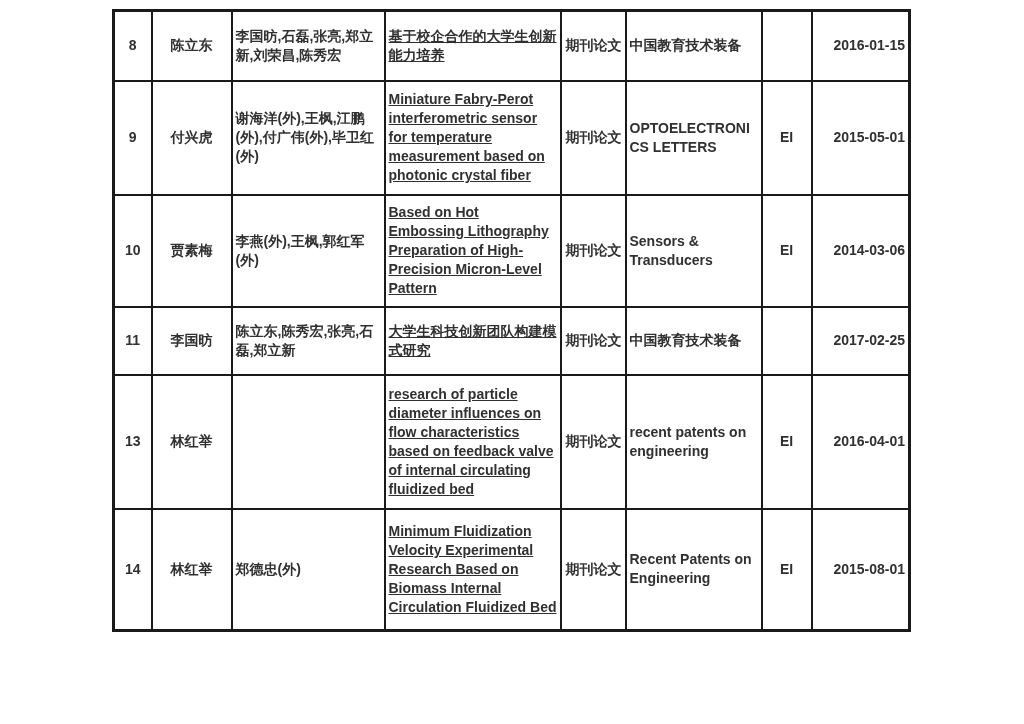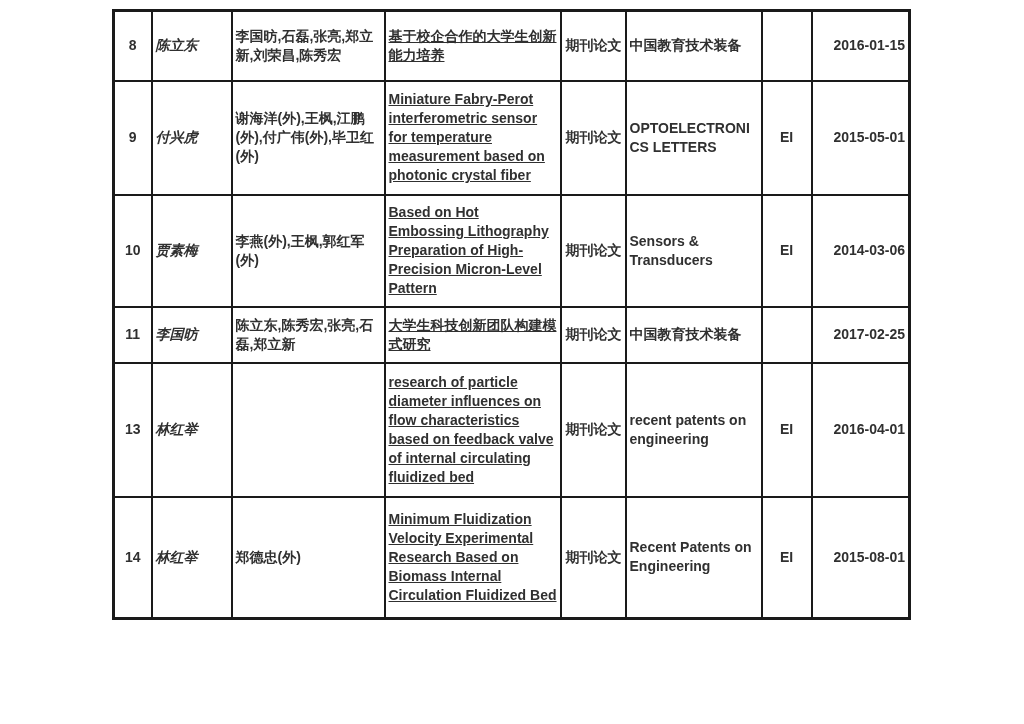--- a/index.html
+++ b/index.html
@@ -36,32 +36,32 @@
   col.w-no      { width: 38px; }
   col.w-author  { width: 80px; }
   col.w-co      { width: 153px; }
   col.w-title   { width: 176px; }
   col.w-type    { width: 65px; }
   col.w-journal { width: 136px; }
   col.w-index   { width: 50px; }
   col.w-date    { width: 98px; }
   
   td.c-no      { text-align: center; }
-  td.c-author  { text-align: left; padding-left: 5px; font-style: italic; }
+  td.c-author  { text-align: center; padding-left: 5px; }
   td.c-co      { text-align: left; }
   td.c-title   { text-align: left; padding-left: 5px; text-decoration: underline; }
   td.c-type    { text-align: right; padding-left: 2px; letter-spacing: 0px; }
   td.c-journal { text-align: left; padding-left: 4px; overflow-wrap: break-word; word-wrap: break-word; }
   td.c-index   { text-align: center; padding-left: 2px; }
   td.c-date    { text-align: right; padding-left: 4px; }
   
   tr.r0 { height: 70px; }
   tr.r1 { height: 114px; }
   tr.r2 { height: 112px; }
-  tr.r3 { height: 56px; }
+  tr.r3 { height: 68px; }
   tr.r4 { height: 62px; }
   tr.r5 { height: 134px; }
   tr.r6 { height: 122px; }
 </style>
 </head>
 <body>
 
 <div class="page">
   <table class="pub-table">
     <colgroup>

